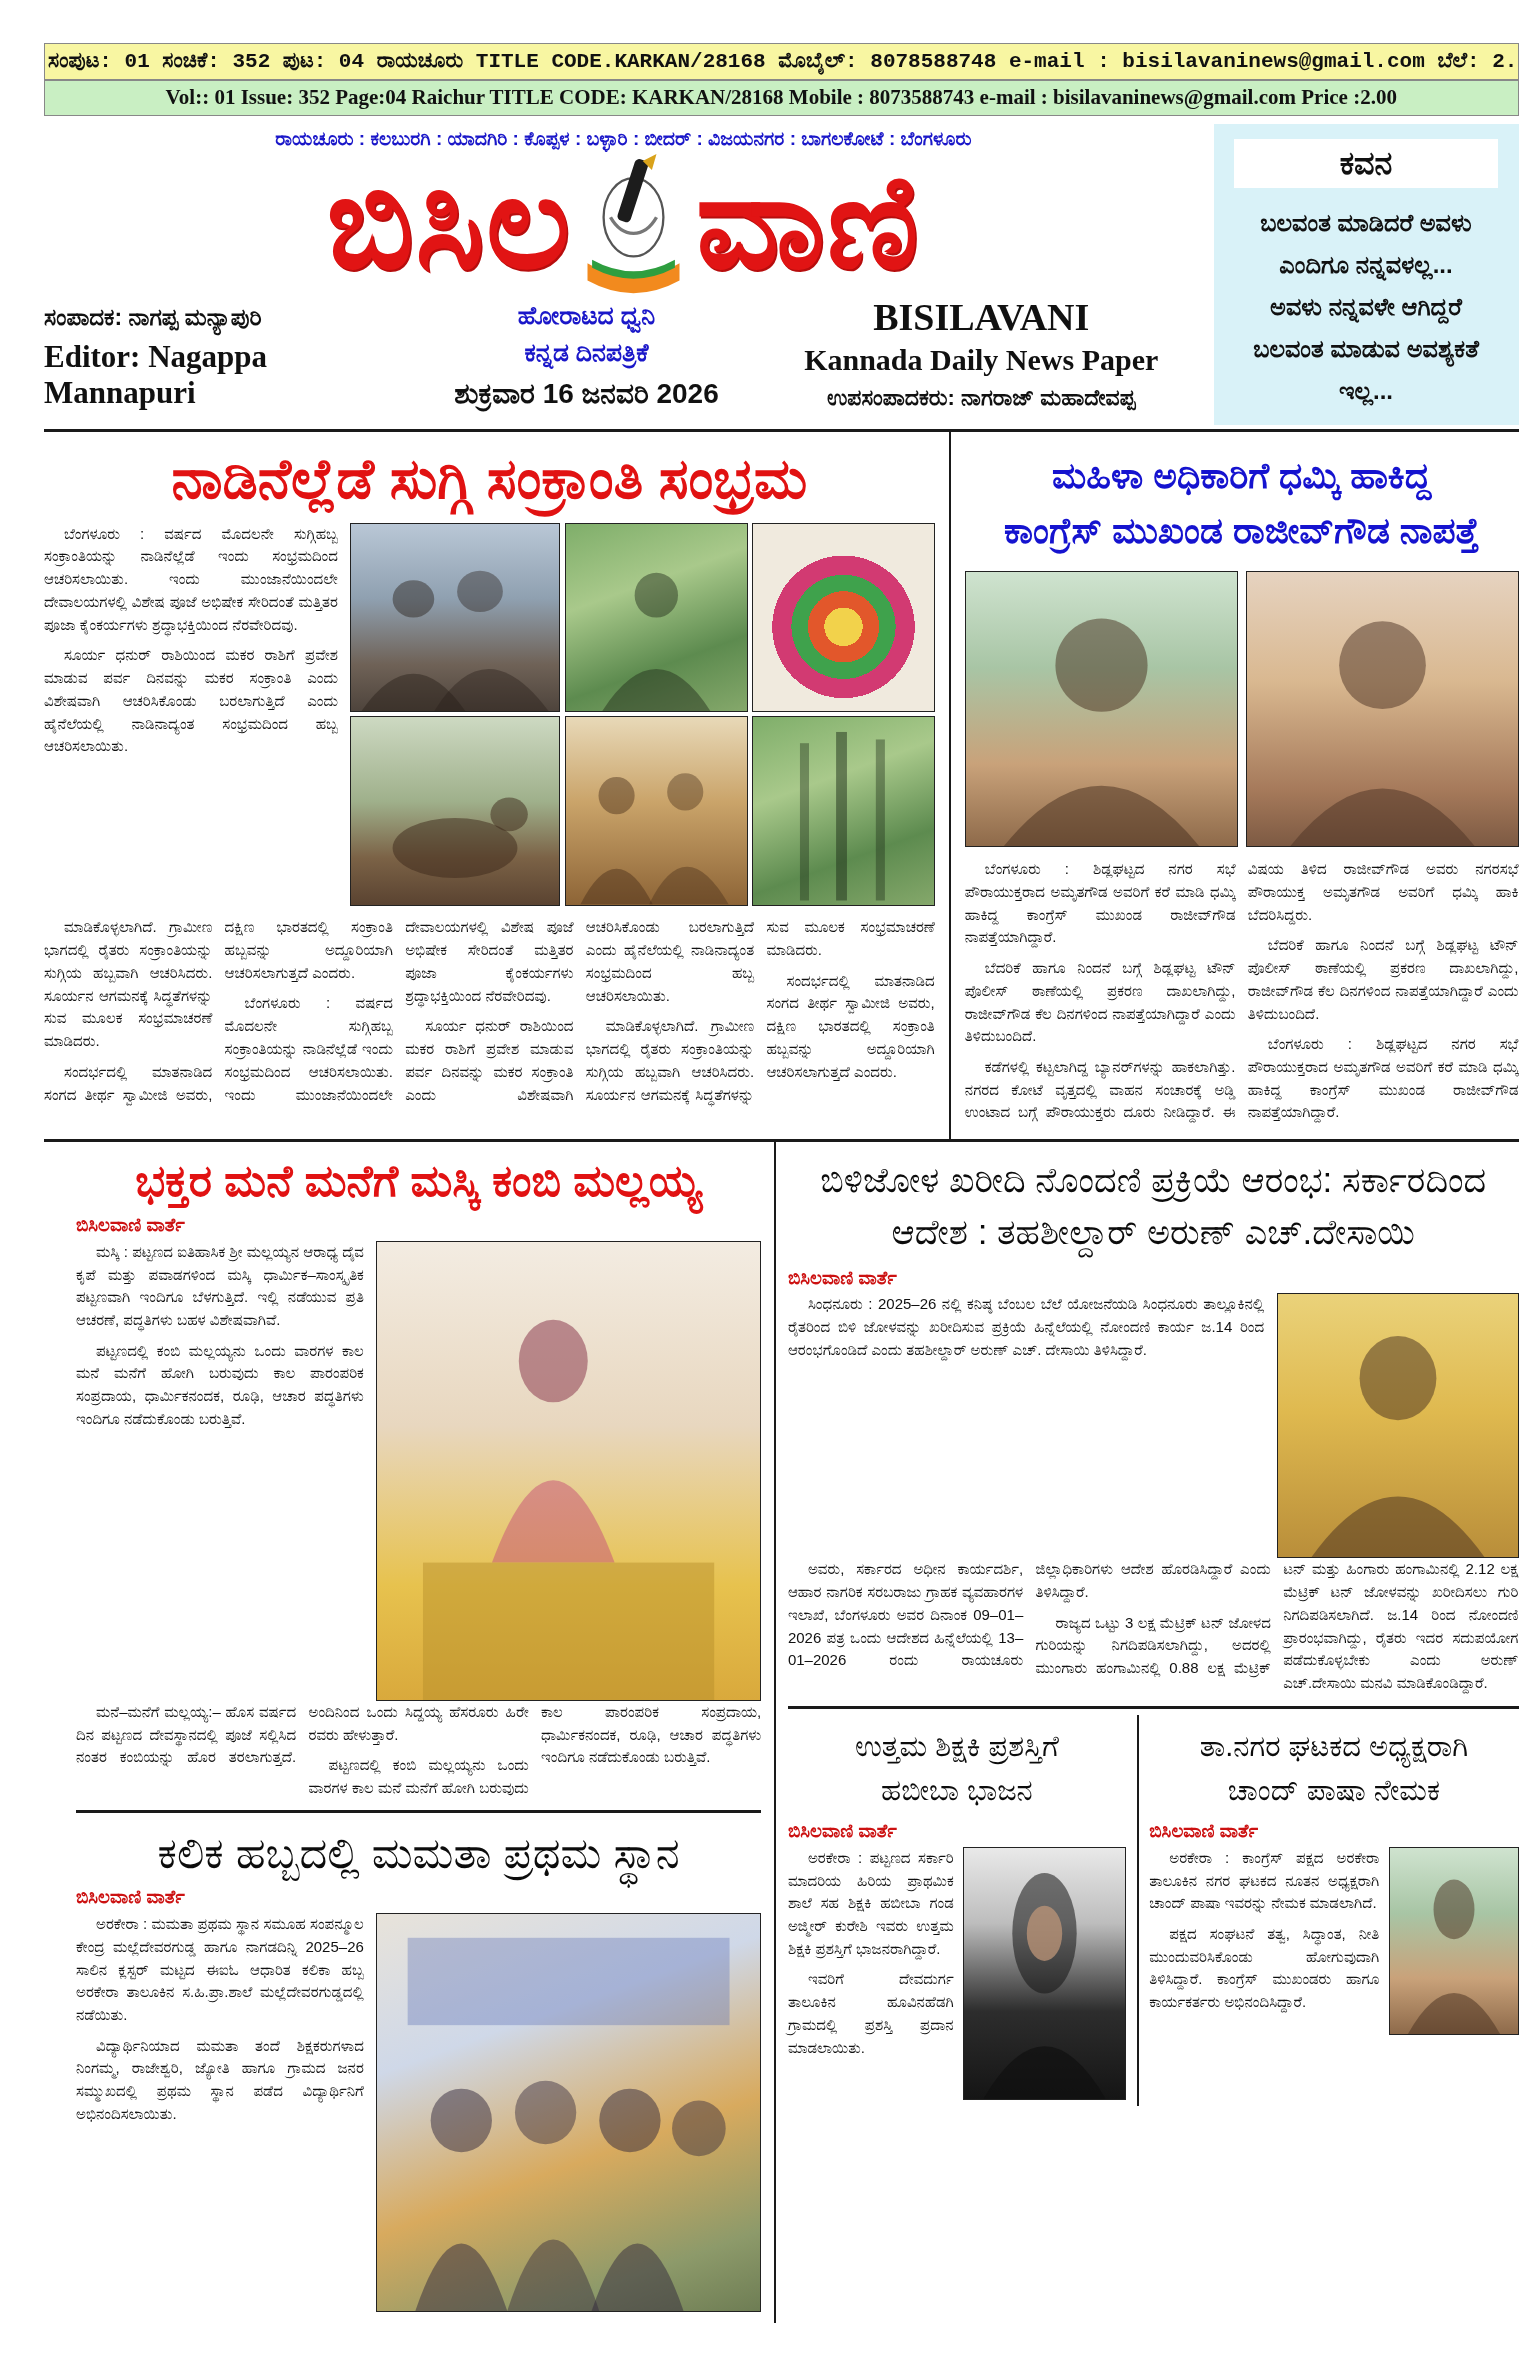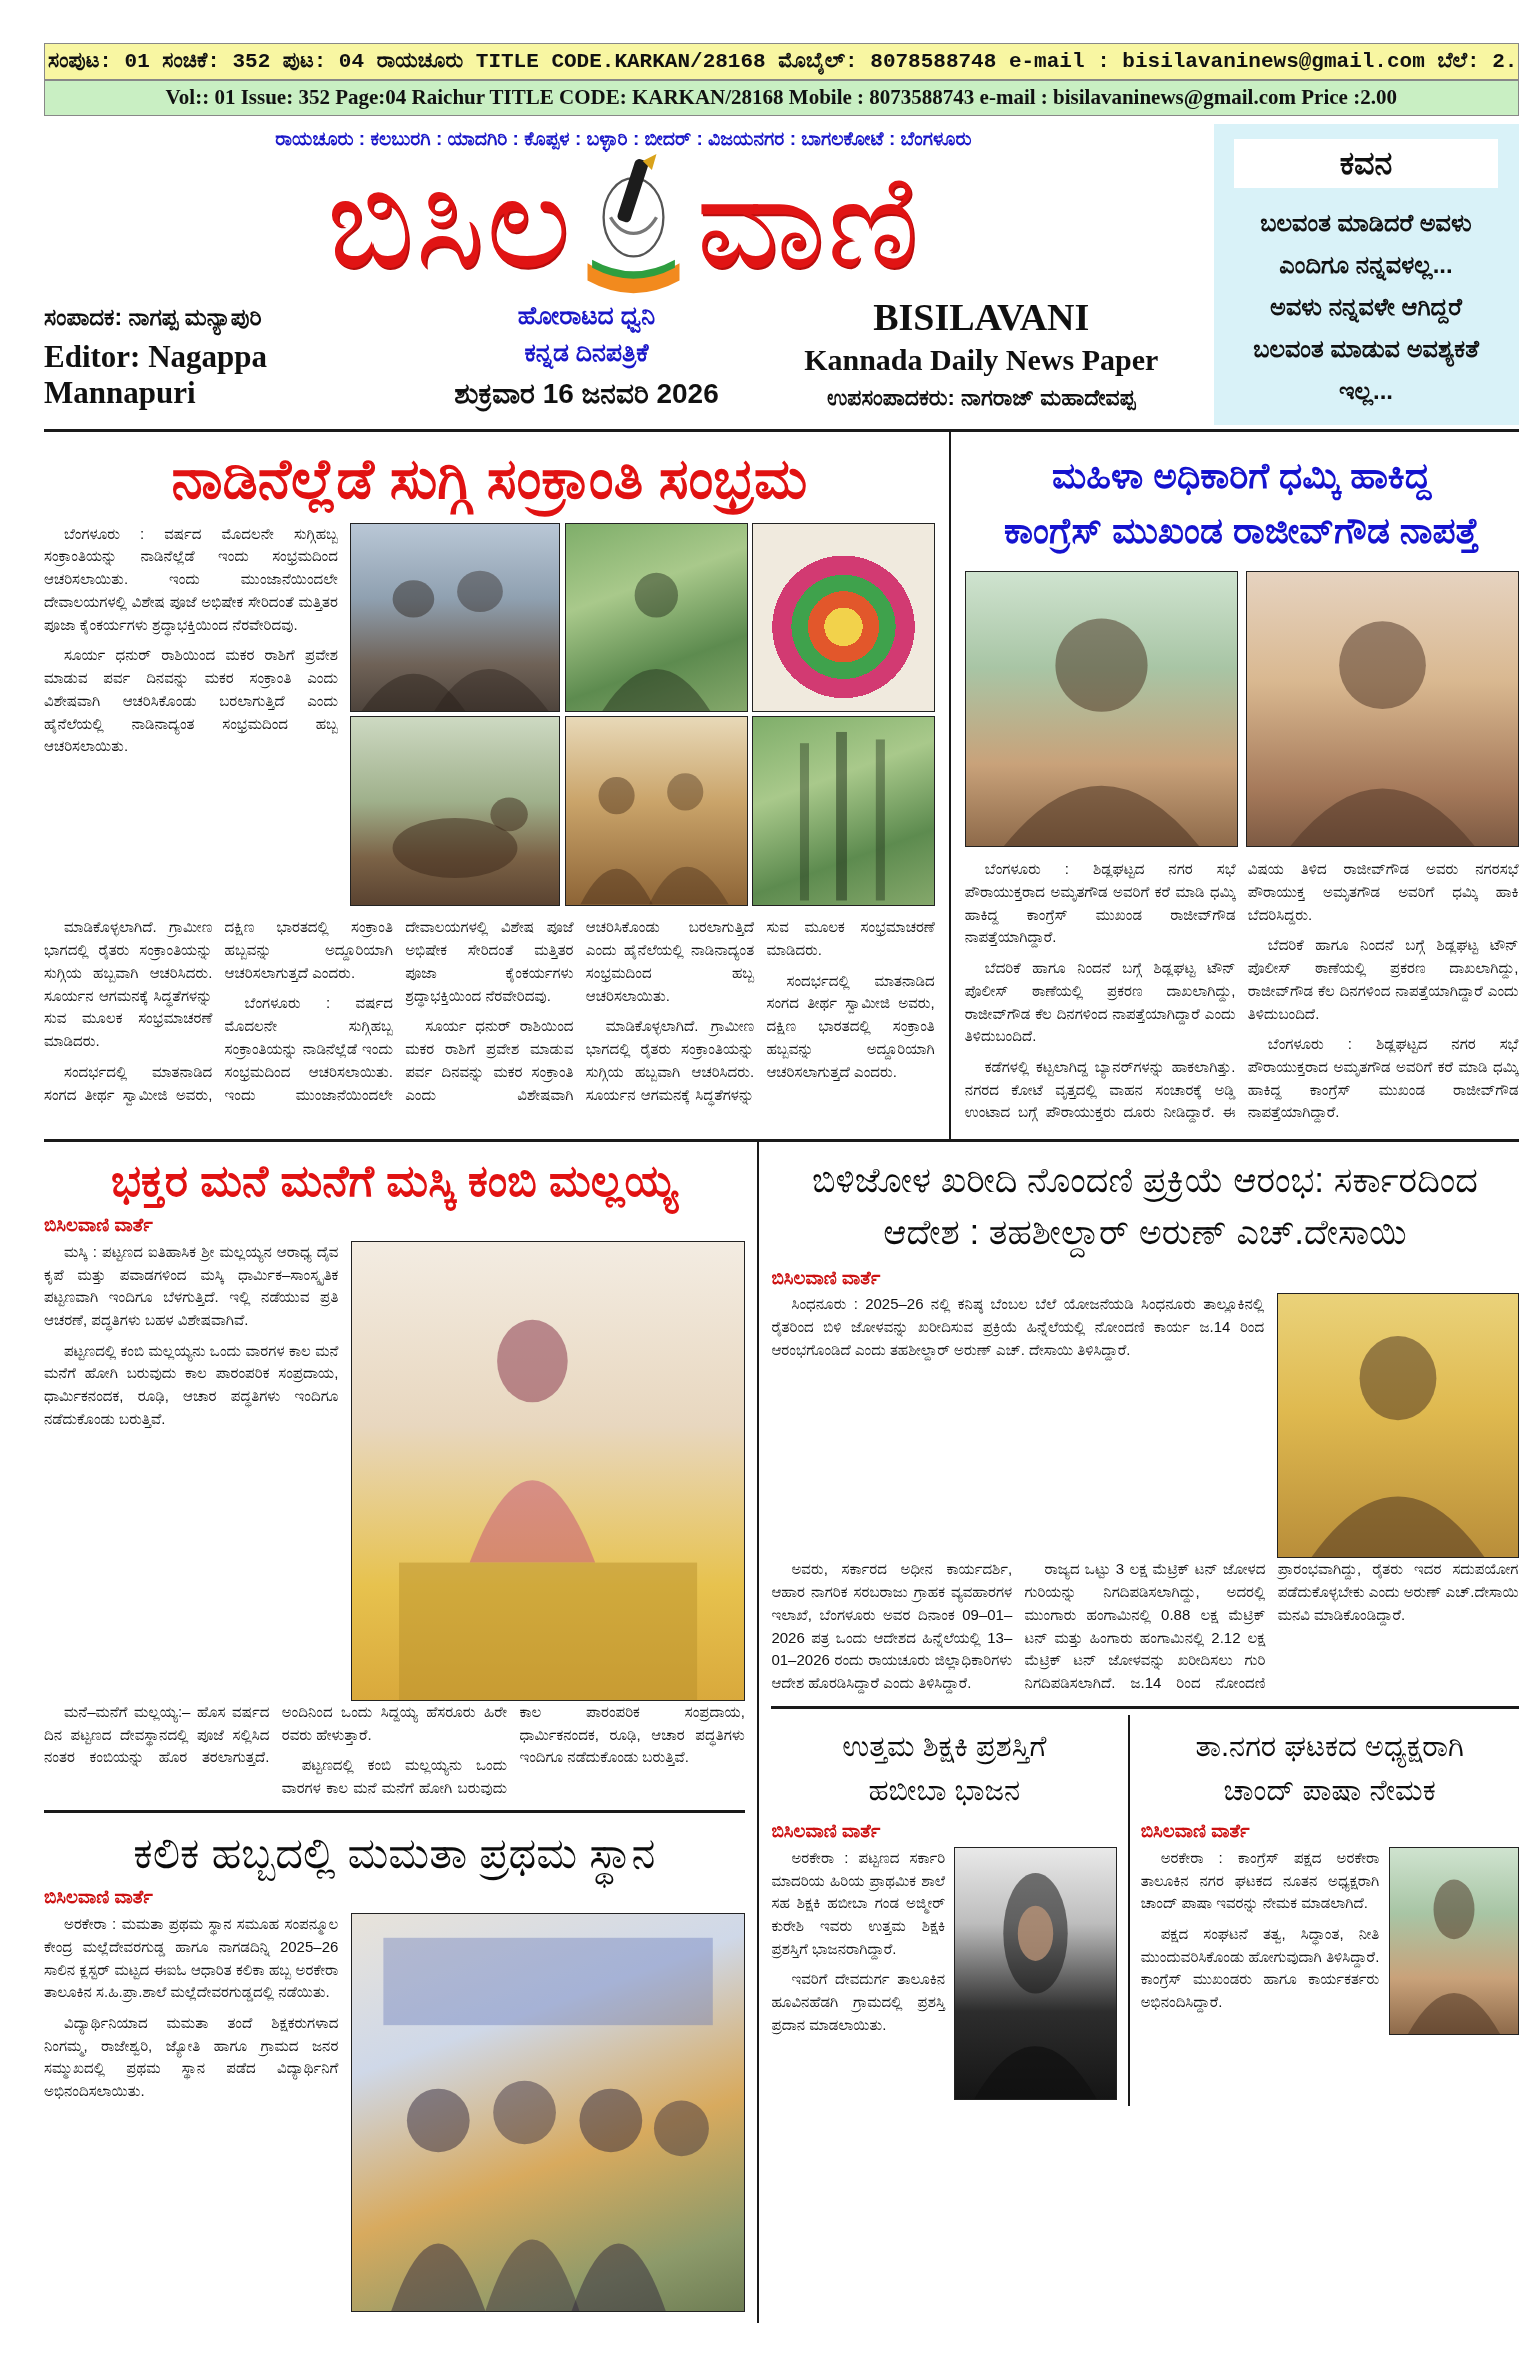--- a/index.html
+++ b/index.html
@@ -9,21 +9,21 @@
   
   .bar{border:0.8px solid #888;font-weight:bold;text-align:center;white-space:nowrap;overflow:hidden;}
   .bar1{background:#f8f6a2;font-family:Liberation Mono, monospace;font-size:21px;padding:5.4px 3.1px;}
   .bar2{background:#c9efc3;font-family:"Liberation Serif",serif;font-size:21px;padding:4.6px 3.1px;}
 
   
   .masthead{display:flex;align-items:stretch;padding:7.7px 0 4.6px;}
   .mast-left{flex:1;min-width:0;}
   .cities{color:#1a17c9;font-weight:bold;font-size:19px;text-align:center;margin:4.6px 0 1.5px;}
   .logo-row{display:flex;align-items:center;justify-content:center;gap:4.6px;}
-  .logo-text{color:#e11414;font-weight:400;font-size:130px;line-height:1.05;letter-spacing:1.5px;font-family:"Liberation Serif",serif;text-shadow:1.5px 1.5px 0 #b70d0d;}
+  .logo-text{color:#e11414;font-weight:700;font-size:130px;line-height:1.05;letter-spacing:1.5px;font-family:"Liberation Serif",serif;text-shadow:1.5px 1.5px 0 #b70d0d;}
   .mast-info{display:grid;grid-template-columns:1fr 0.9fr 1.2fr;align-items:end;gap:7px;margin-top:1px;}
   .editor-kn{font-weight:bold;font-size:23px;}
   .editor-en{font-family:"Liberation Serif",serif;font-weight:bold;font-size:31px;margin-top:7.7px;}
   .slogan{color:#1a17c9;font-weight:bold;font-size:25px;text-align:center;line-height:1.5;}
   .date-line{font-weight:bold;font-size:28px;text-align:center;margin-top:6.1px;}
   .paper-en{font-family:"Liberation Serif",serif;font-weight:bold;font-size:38px;text-align:center;}
   .paper-tag{font-family:"Liberation Serif",serif;font-weight:bold;font-size:30px;text-align:center;margin-top:4.6px;}
   .subeditor{font-weight:bold;font-size:22px;text-align:center;margin-top:7.7px;}
 
   
@@ -61,21 +61,21 @@
   .lead-col{width:33%;}
   .collage{flex:1;display:grid;grid-template-columns:1.15fr 1fr 1fr;grid-template-rows:1fr 1fr;gap:4.6px;height:383px;}
   .cols5{column-count:5;column-gap:12.3px;margin-top:10.7px;}
   .h-rajeev{font-size:36px;line-height:1.55;margin:7.7px 0 12.3px;}
   .portraits{display:flex;gap:7.7px;height:276px;margin-bottom:10.7px;}
   .portraits .photo{flex:1;}
   .cols2{column-count:2;column-gap:12.3px;}
   .cols3{column-count:3;column-gap:12.3px;}
 
   
-  .band-main{display:flex;}
+  .band-main{display:flex;margin-left:32px;}
   .col-left{width:48.5%;border-right:2.3px solid #1a1a1a;padding-right:12.3px;box-sizing:border-box;}
   .col-right{flex:1;padding-left:12.3px;box-sizing:border-box;}
   .art{padding:6.1px 0 10.7px;}
   .art + .art{border-top:3.1px solid #1a1a1a;}
   .h-maski{font-size:44px;margin:7.7px 0 1.5px;}
   .maski-row{display:flex;gap:12.3px;}
   .maski-row .txt{width:42%;}
   .maski-row .photo{flex:1;height:460px;}
   .h-kalika{font-size:43px;margin:9.2px 0 1.5px;}
   .kalika-row{display:flex;gap:12.3px;}

